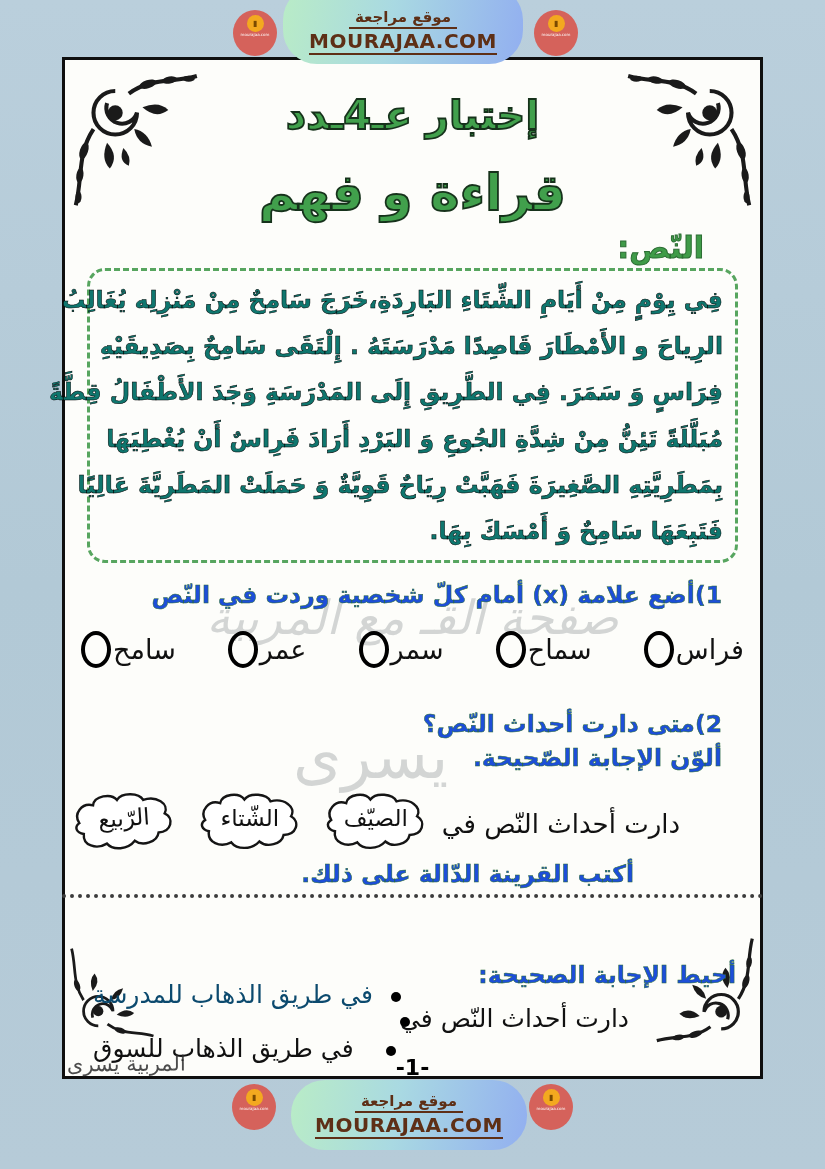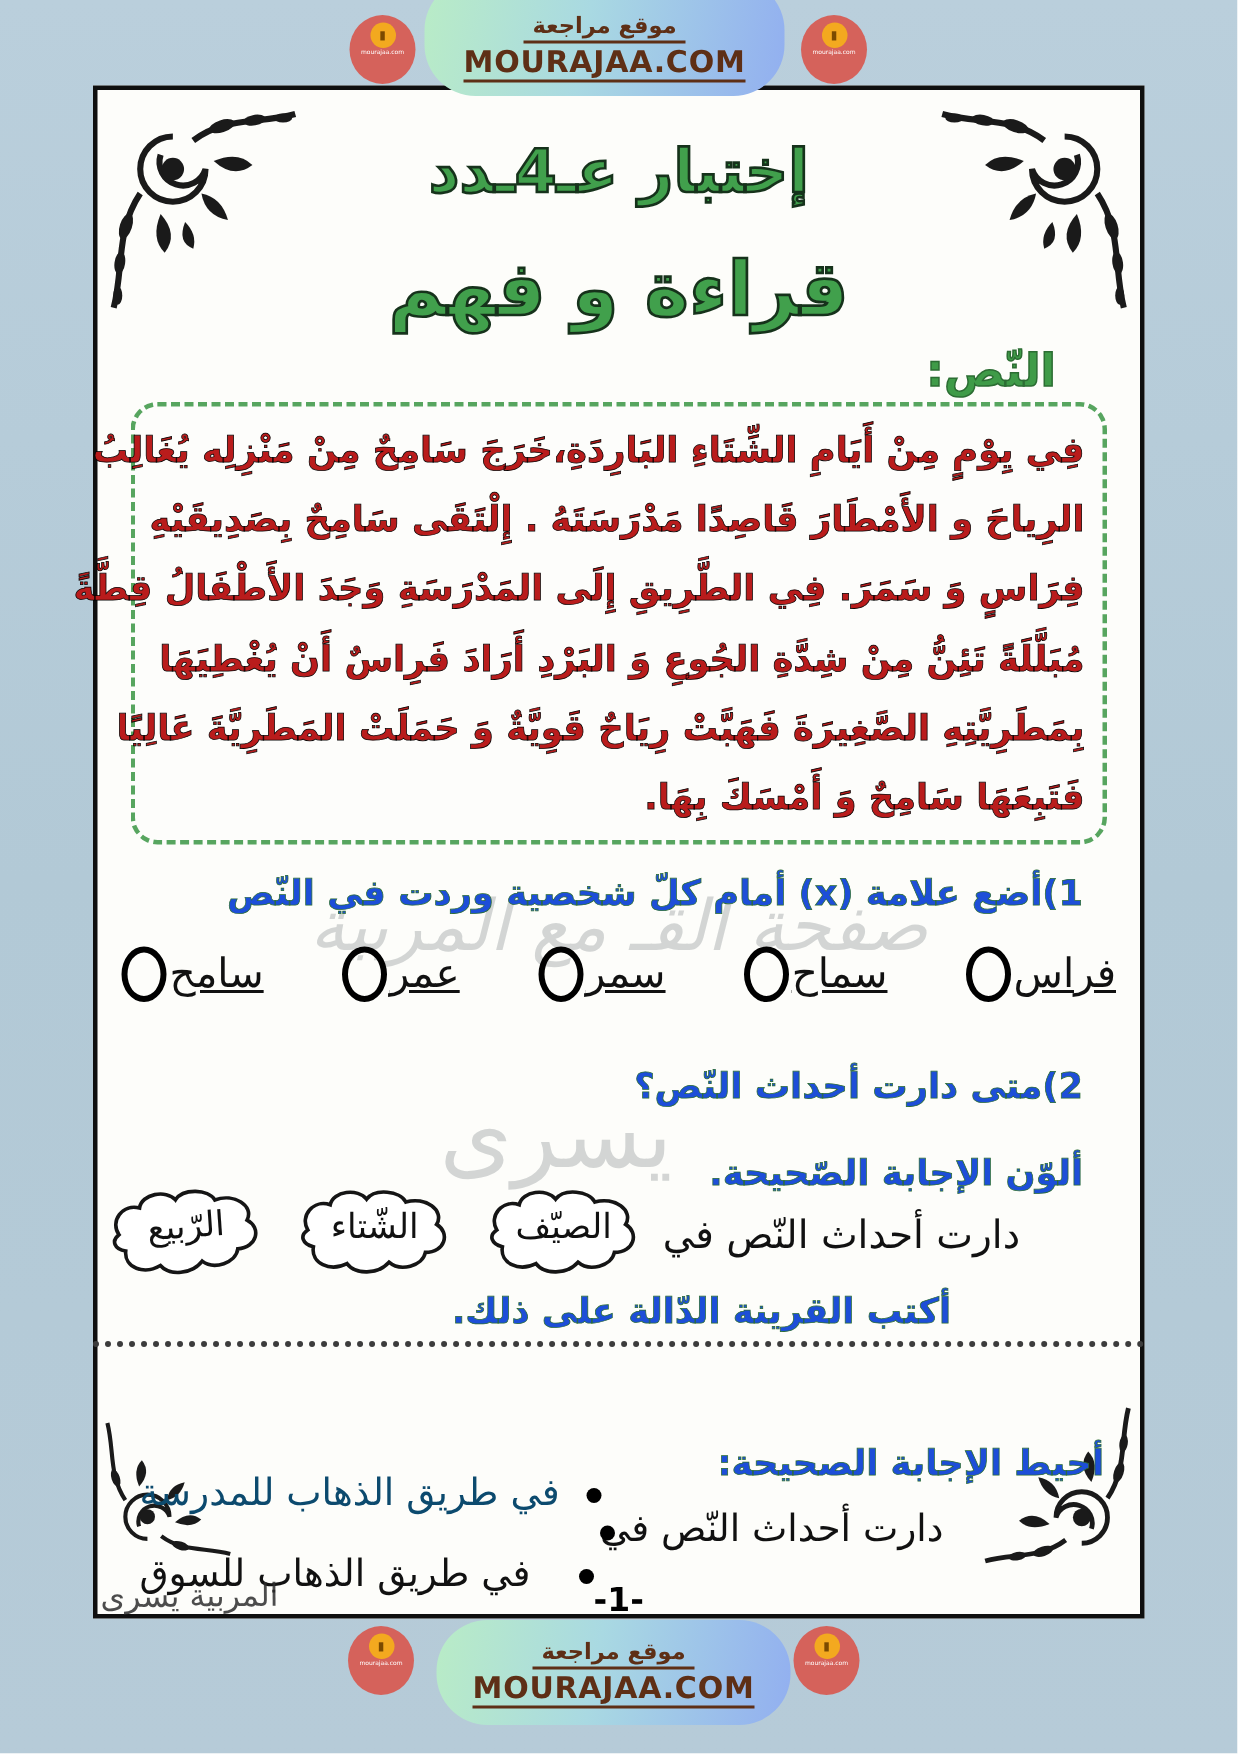--- a/index.html
+++ b/index.html
@@ -47,37 +47,37 @@
            color:#41a04c; -webkit-text-stroke:1.8px #16321b; z-index:1; }
   .title-1 { top:32px;  font-size:40px; }
   .title-2 { top:104px; font-size:50px; letter-spacing:2px; }
 
   
   .nass-label { position:absolute; top:170px; right:56px; font-size:30px; font-weight:bold;
                 color:#3f9b48; -webkit-text-stroke:1px #2c6d33; z-index:1; }
   .passage-box { position:absolute; left:22px; right:22px; top:208px; height:295px;
                  border:3.5px dashed #57a55f; border-radius:18px; padding:6px 12px;
                  display:flex; flex-direction:column; justify-content:space-around; z-index:1; background:rgba(255,255,255,.25); }
-  .passage-line { font-size:23.5px; font-weight:bold; color:#b91c1c; -webkit-text-stroke:.5px #000;
+  .passage-line { font-size:23.5px; font-weight:bold; color:#0f766e; -webkit-text-stroke:.5px #000;
                   text-align:right; white-space:nowrap; line-height:46px; }
 
   
   .green-head { position:absolute; font-size:23.5px; font-weight:bold; color:#1d4ed8;
                 -webkit-text-stroke:.5px #2c6d33; z-index:1; white-space:nowrap; }
   .q1-header { top:521px; right:38px; }
   .q2-header { top:650px; right:38px; }
-  .q2-instruction { top:708px; right:38px; }
+  .q2-instruction { top:684px; right:38px; }
   .q2-followup { top:800px; right:126px; }
   .q3-header { top:848px; right:24px; }
   .q3-instruction { top:901px; right:24px; }
 
   .names-row { position:absolute; top:556px; left:16px; right:16px; height:66px;
                display:flex; justify-content:space-between; align-items:center; z-index:1; }
   .name-item { display:flex; align-items:center; }
-  .name-label { font-size:27px; color:#111;text-decoration:underline; }
+  .name-label { font-size:27px; color:#111; }
   .mark-circle { width:30px; height:37px; border:4px solid #000; border-radius:50%; margin-right:2px; }
 
   .q2-row { position:absolute; top:727px; left:28px; right:80px; height:66px;
             display:flex; align-items:center; z-index:1; }
   .q2-stem { font-size:26px; color:#111; margin-left:10px; white-space:nowrap; padding-top:8px; }
   .cloud { position:relative; width:112px; height:62px; margin-left:14px; flex:none; }
   .cloud svg { position:absolute; inset:0; width:100%; height:100%; }
   .cloud-label { position:absolute; inset:0; display:flex; align-items:center; justify-content:center;
                  font-size:23px; color:#111; padding-bottom:4px; }
 

